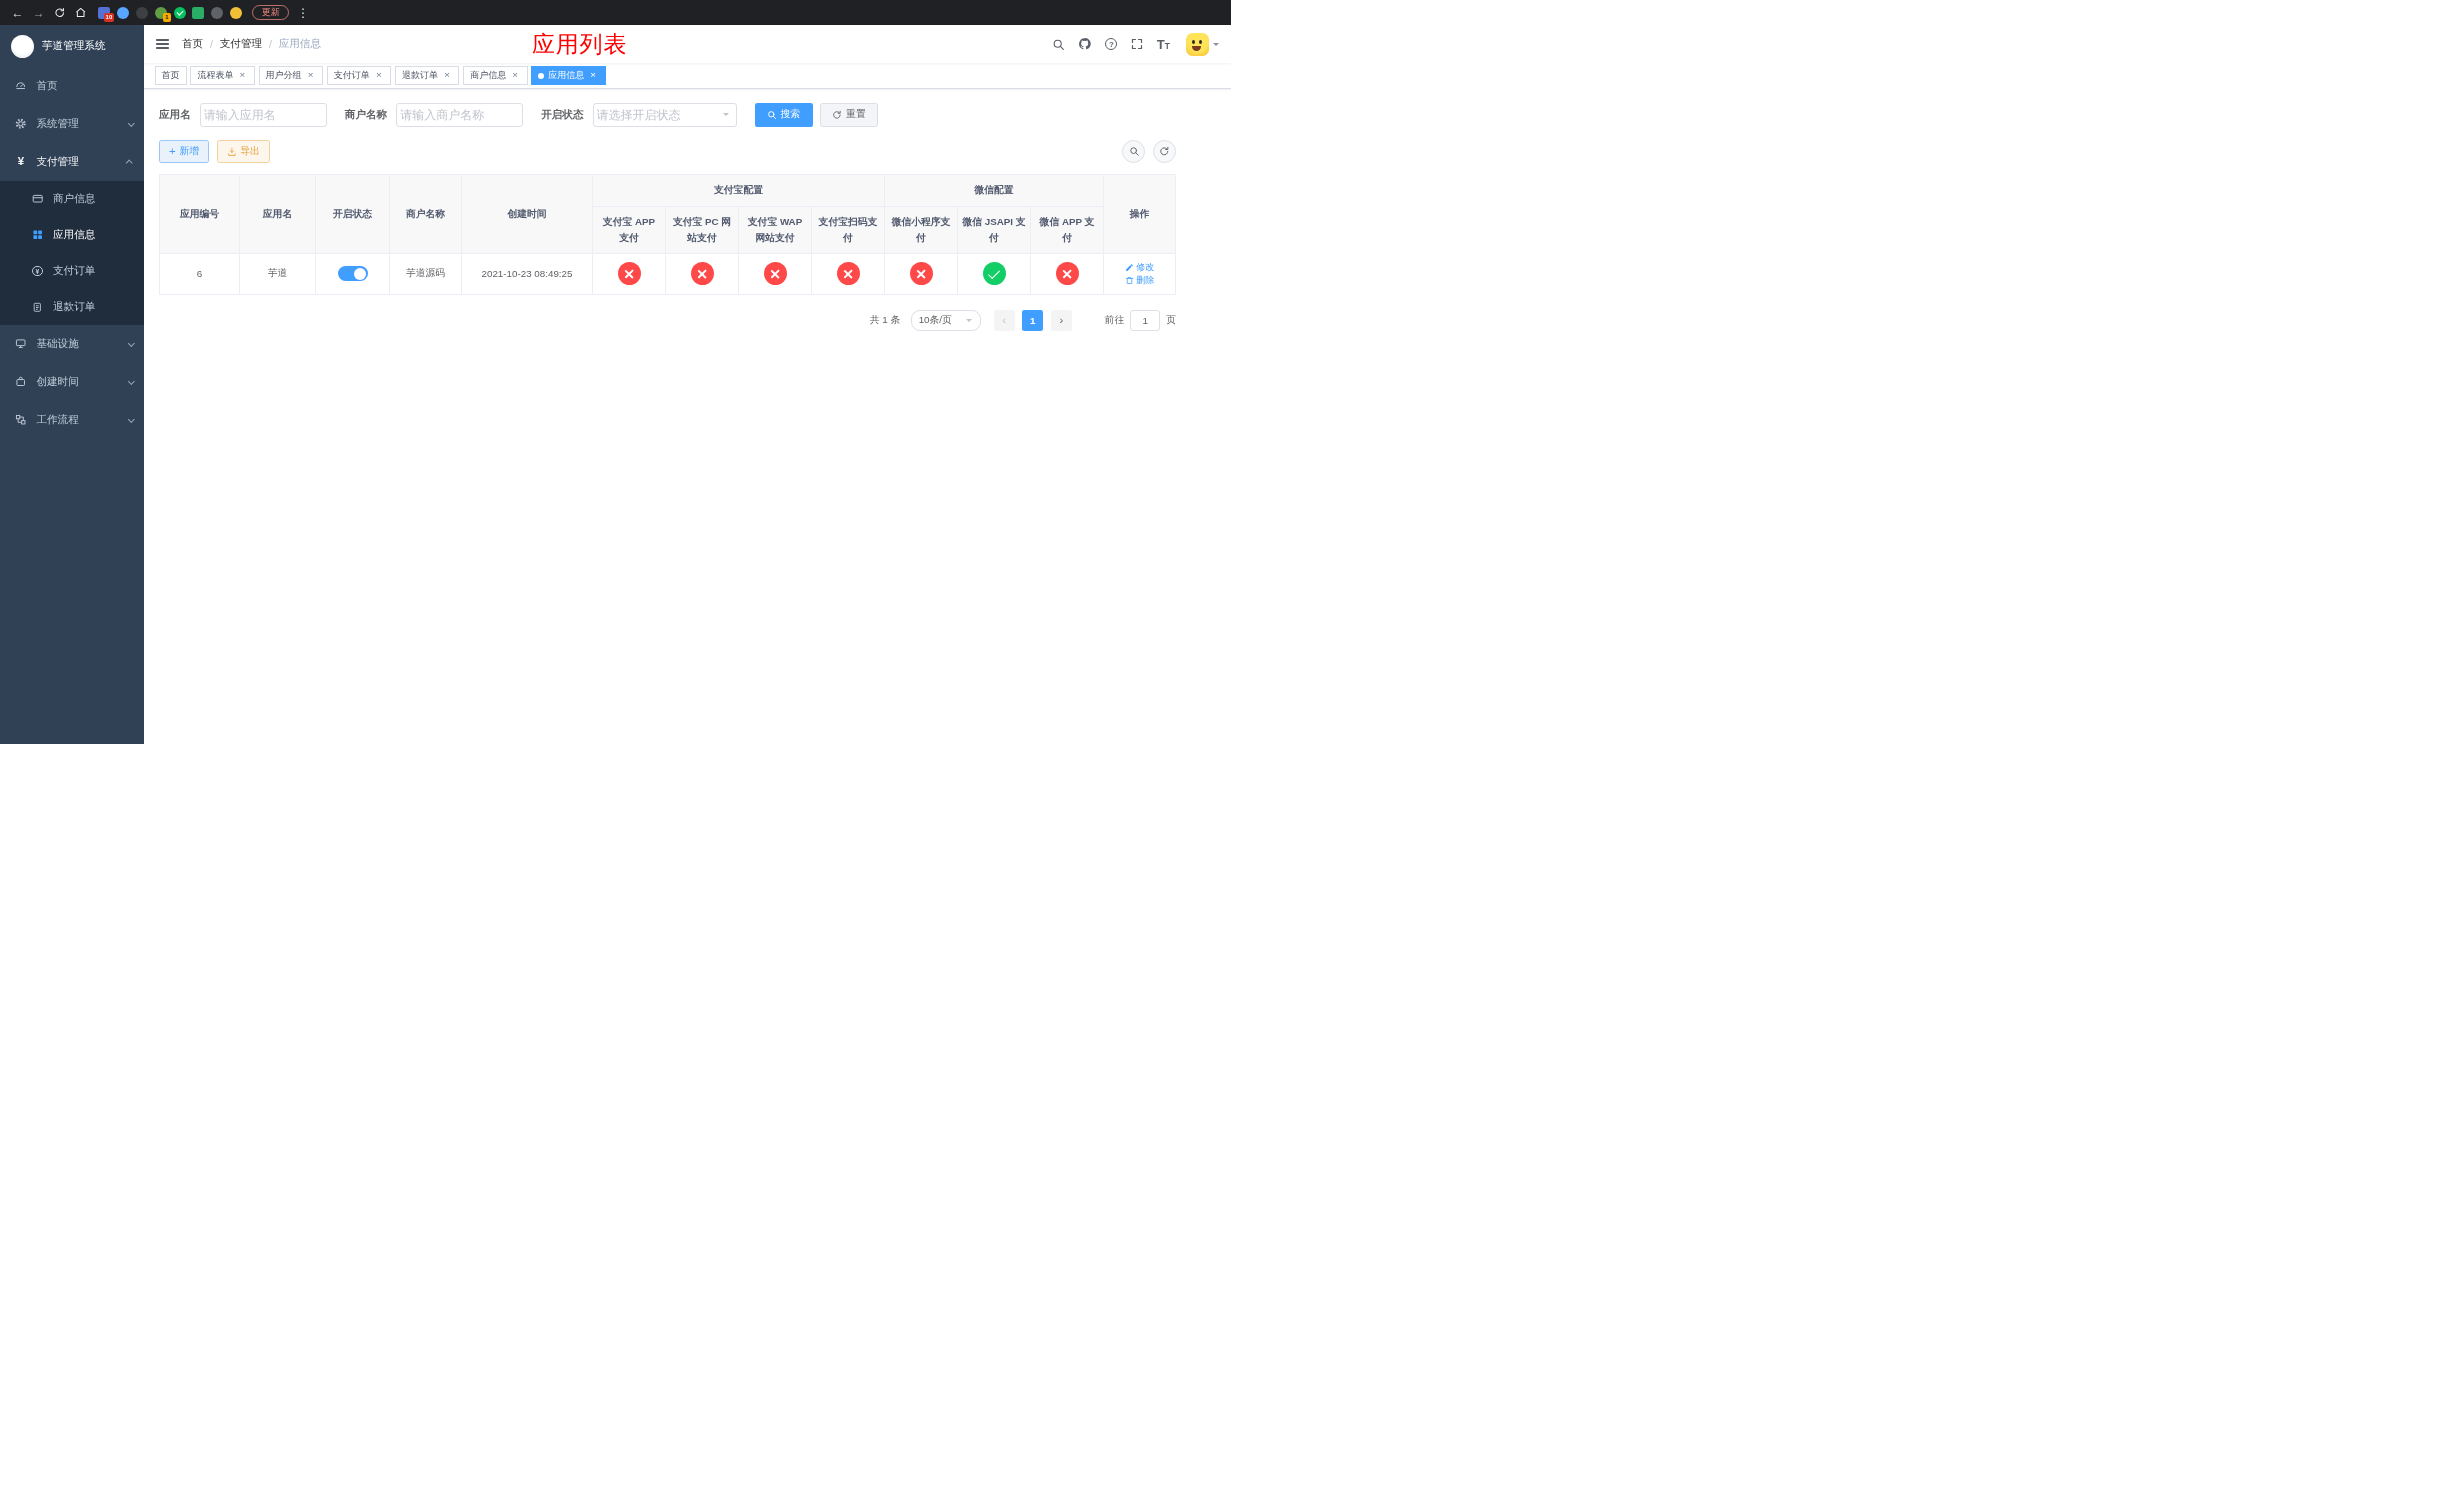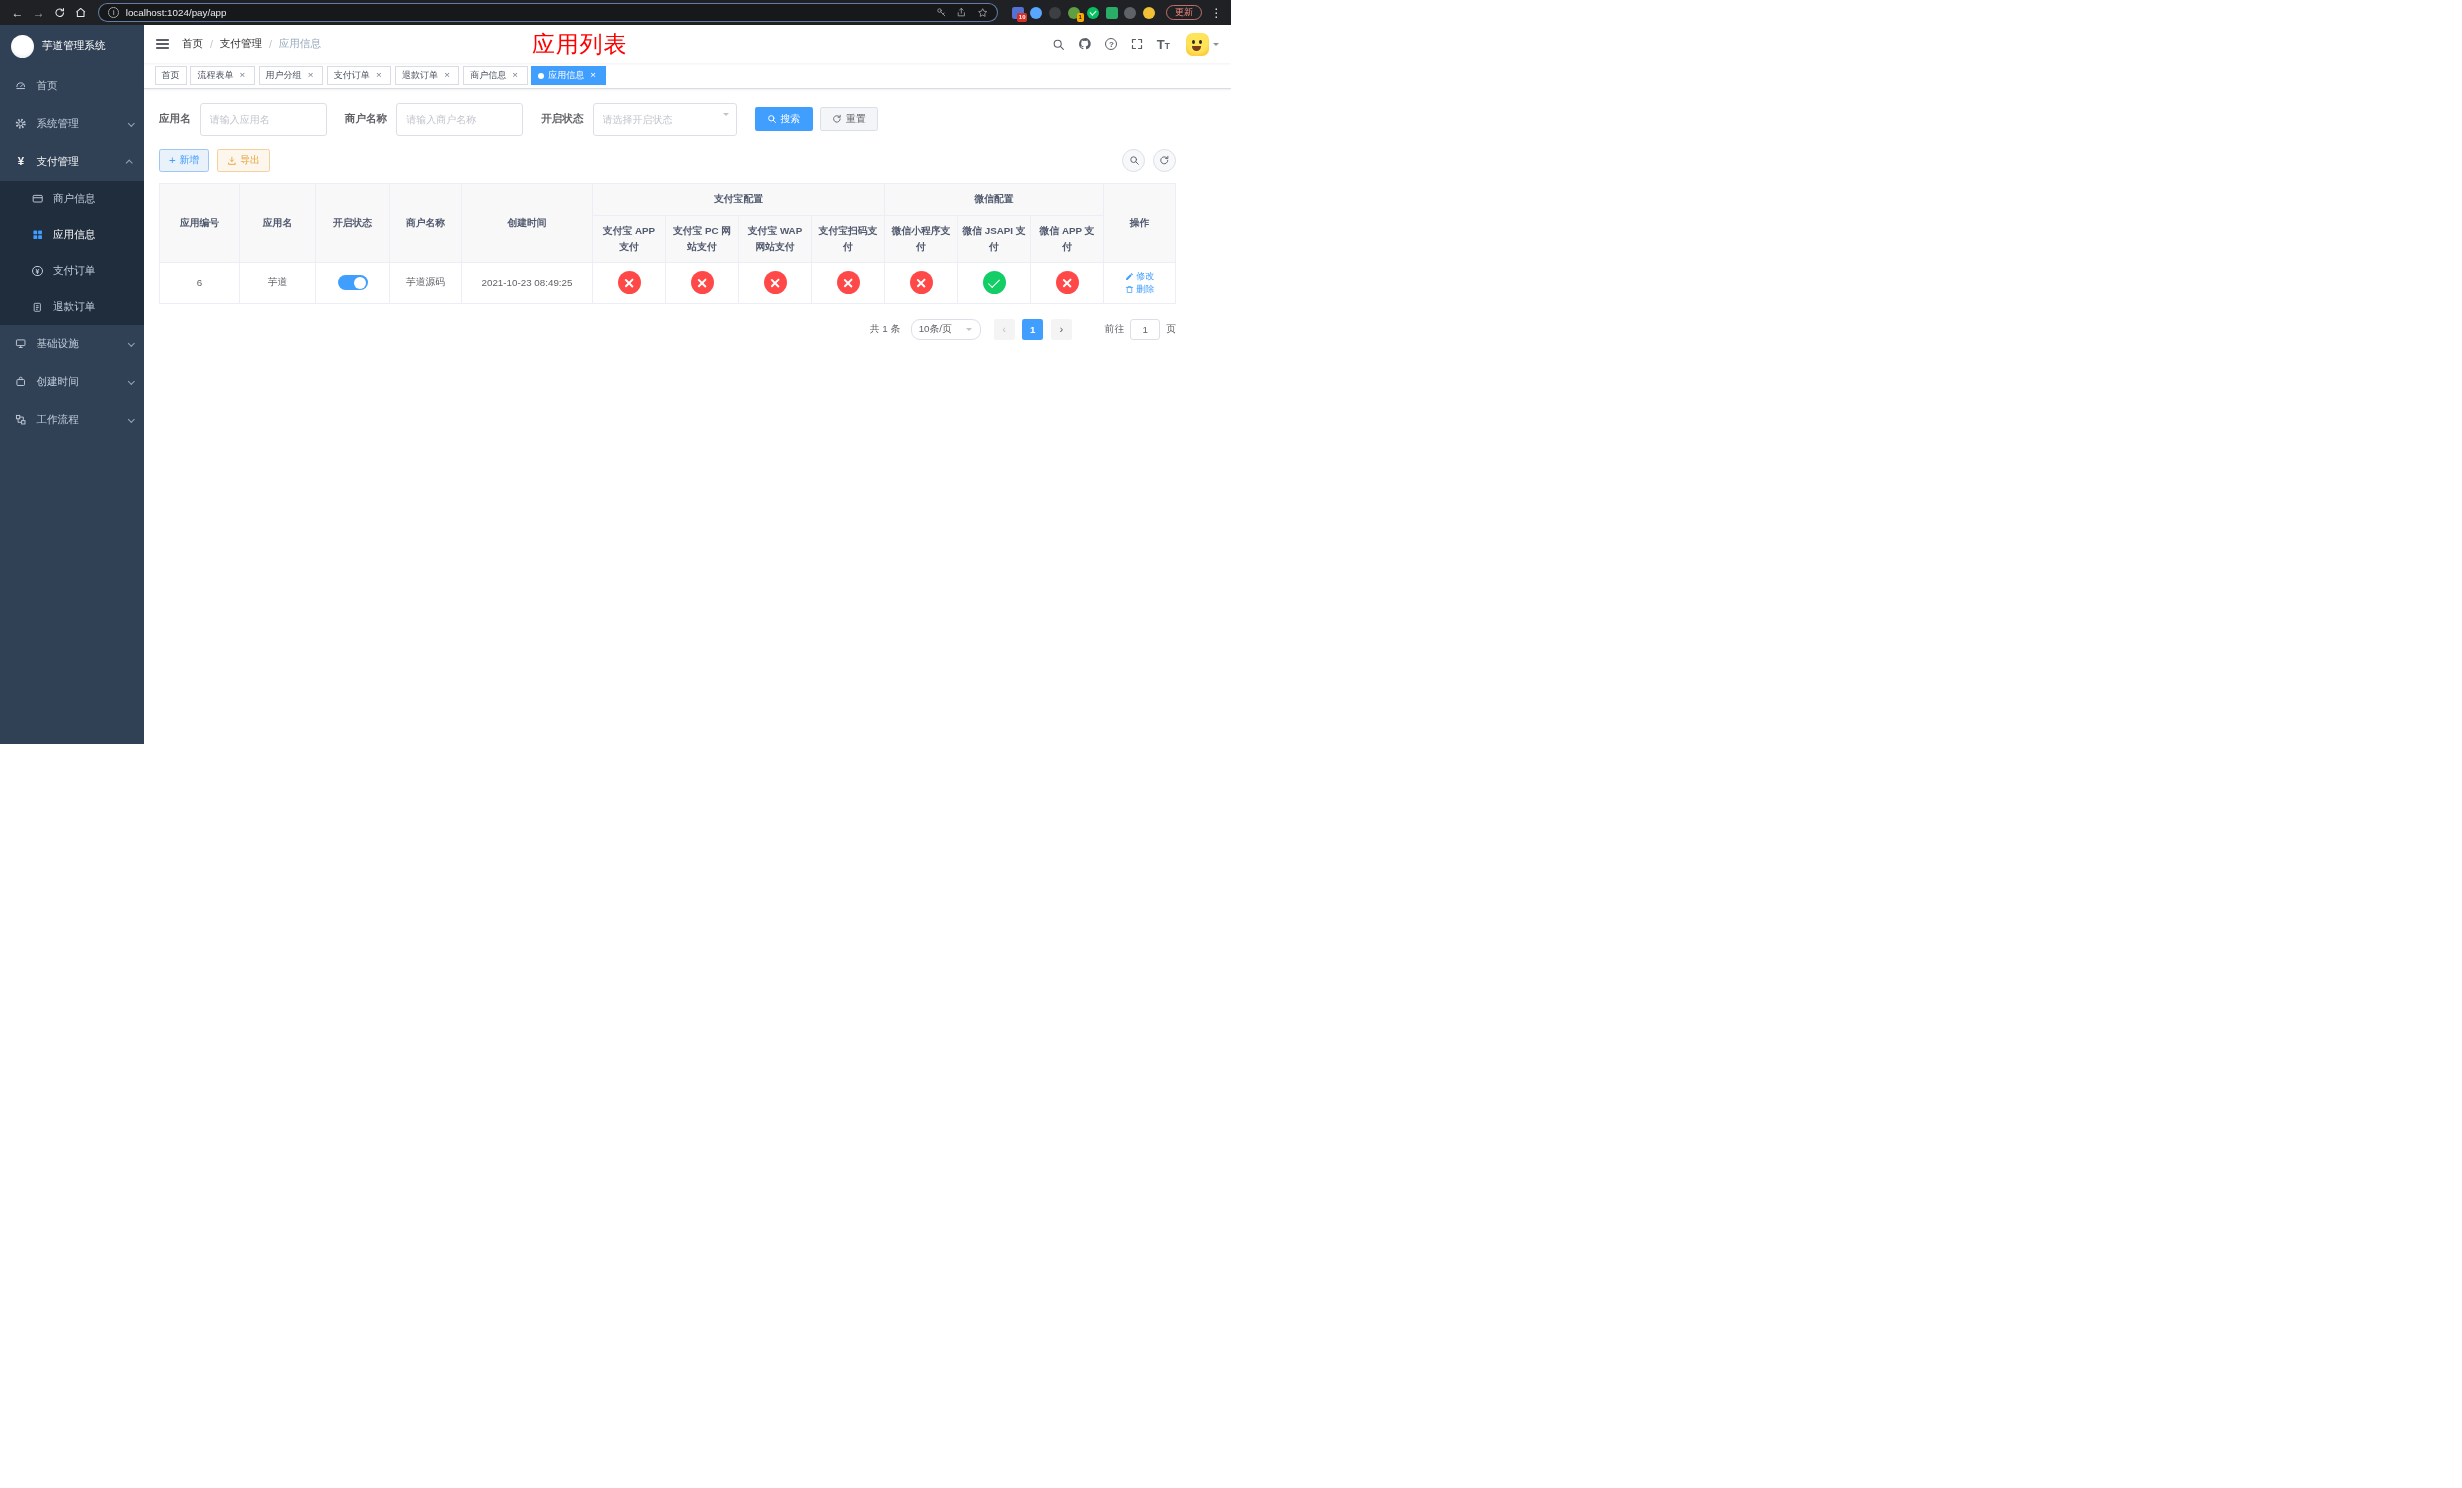--- a/index.html
+++ b/index.html
@@ -88,21 +88,21 @@
   .tag .tag-close{font-size:9.8px;color:#74809a;width:10.6px;height:10.6px;line-height:9px;text-align:center;border-radius:50%}
   .tag.active{background:var(--primary);border-color:var(--primary);color:#fff}
   .tag .dot{width:6px;height:6px;border-radius:50%;background:#fff}
   .tag.active .tag-close{color:#fff}
 
   
   .content{flex:1;padding:13.6px 55px 0 15px;background:#fff}
   .filter-row{display:flex;align-items:center}
   .f-item{display:flex;align-items:center;margin-right:18px}
   .f-label{font-size:10.6px;font-weight:700;color:#606266;margin-right:9px;white-space:nowrap}
-  .f-input{width:127px;height:33px;border:0.8px solid #dcdfe6;border-radius:3px;padding:0 9px;font-size:10px;
+  .f-input{width:127px;height:24px;border:0.8px solid #dcdfe6;border-radius:3px;padding:0 3px;font-size:12px;
            color:#606266;outline:none;background:#fff}
   .f-input::placeholder{color:#c0c4cc}
   .f-select{position:relative;width:144px}
   .f-select .f-input{width:100%;padding-right:19.7px}
   .sel-caret{position:absolute;right:7.6px;top:10.6px;width:0;height:0;border:3.8px solid transparent;border-top-color:#c0c4cc;pointer-events:none}
   .btn{display:inline-flex;align-items:center;justify-content:center;gap:3.8px;height:24px;padding:0 11.4px;
        border-radius:2.3px;font-size:9.8px;cursor:pointer;border:0.8px solid transparent;white-space:nowrap}
   .btn-primary{background:var(--primary);color:#fff}
   .btn-reset{background:#f3f5f8;border-color:#dcdfe6;color:#606266;margin-left:7.6px}
 
@@ -163,39 +163,20 @@
         <path d="M20 3v5h-5"></path>
       </svg>
   </span>
   <span class="bnav">
     <svg width="11.4" height="11.4" viewBox="0 0 24 24" fill="none" stroke="currentColor" stroke-width="2.2" stroke-linejoin="round">
         <path d="M3 11l9-8 9 8"></path>
         <path d="M5 10v10h14V10"></path>
       </svg>
   </span>
 
-  <div class="url-bar">
-    <span class="info-badge">i</span>
-    <span class="url-text">localhost:1024/pay/app</span>
-    <span class="url-actions">
-      <svg width="10.6" height="10.6" viewBox="0 0 24 24" fill="none" stroke="currentColor" stroke-width="2" stroke-linecap="round">
-          <circle cx="8" cy="8" r="4"></circle>
-          <path d="M11 11l9 9"></path>
-          <path d="M16 16l2.5-2.5"></path>
-        </svg>
-      <svg width="10.6" height="10.6" viewBox="0 0 24 24" fill="none" stroke="currentColor" stroke-width="2" stroke-linecap="round">
-          <path d="M12 14V3"></path>
-          <path d="M8 7l4-4 4 4"></path>
-          <path d="M5 13v7h14v-7"></path>
-        </svg>
-      <svg width="11.4" height="11.4" viewBox="0 0 24 24" fill="none" stroke="currentColor" stroke-width="1.8" stroke-linejoin="round">
-          <path d="M12 3.5l2.6 5.3 5.9.9-4.3 4.1 1 5.9-5.2-2.7-5.2 2.7 1-5.9L3.5 9.7l5.9-.9z"></path>
-        </svg>
-    </span>
-  </div>
 
   <div class="ext-cluster">
     <span class="ext sq" style="background:#5472d3">
         <span class="badge">10</span>
       </span>
     <span class="ext" style="background:#58a6ff"></span>
     <span class="ext" style="background:#3c4043"></span>
     <span class="ext" style="background:#5f9e43">
         <span class="badge amber">1</span>
       </span>

